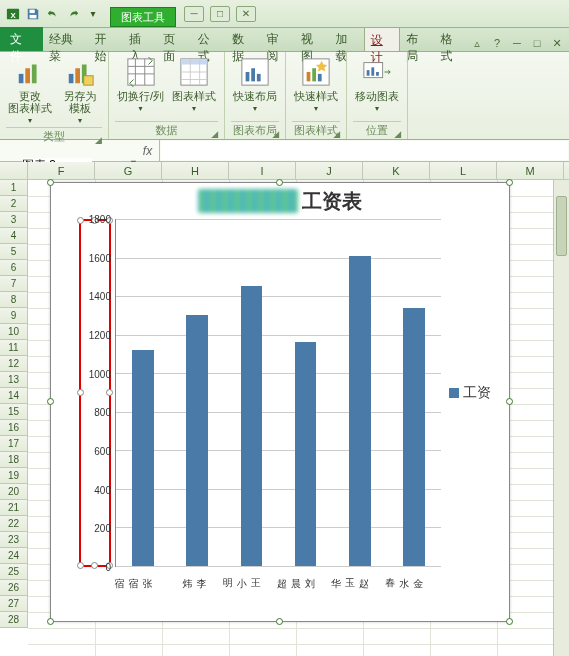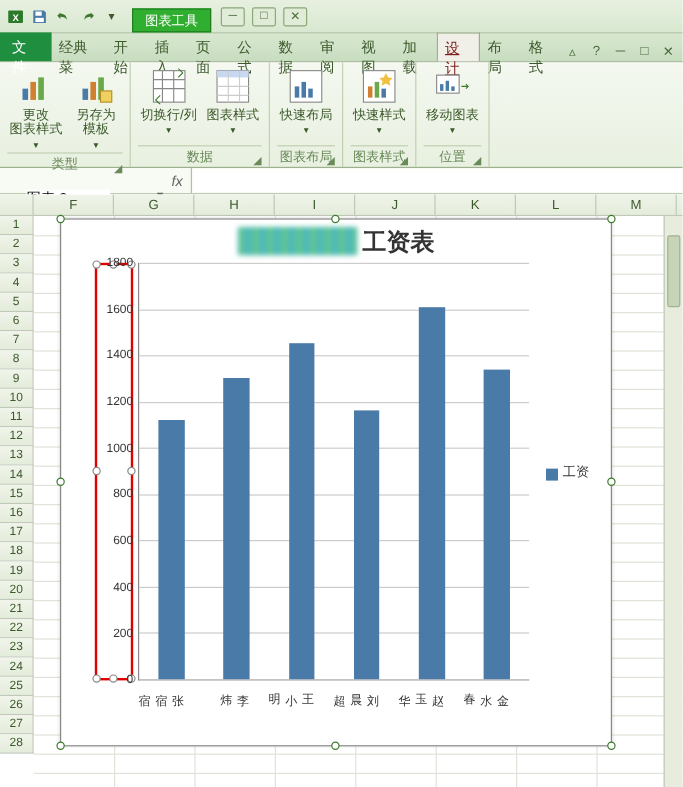--- a/index.html
+++ b/index.html
@@ -66,21 +66,21 @@
 
 .plot-area { position: absolute; top: 36px; left: 8px; right: 8px; bottom: 8px; }
 .axis-box { position: absolute; top: 0; left: 20px; width: 32px; bottom: 46px; border: 2px solid #e00000; }
 .axis-box .ah { position: absolute; width: 7px; height: 7px; background: #fff; border: 1px solid #888; border-radius: 50%; }
 .y-axis { position: absolute; top: 0; left: 20px; width: 36px; bottom: 46px; }
 .y-tick { position: absolute; right: 4px; font-size: 10px; color: #333; transform: translateY(-50%); }
 .y-line { position: absolute; left: 0; right: 0; height: 1px; background: #ccc; }
 .plot-inner { position: absolute; top: 0; left: 56px; right: 60px; bottom: 46px; border-left: 1px solid #888; border-bottom: 1px solid #888; }
 .bar { position: absolute; bottom: 0; width: 28px; background: #4a7aa8; }
 .x-label { position: absolute; top: 100%; width: 28px; text-align: center; font-size: 10px; color: #333; padding-top: 4px; writing-mode: vertical-rl; letter-spacing: 1px; }
-.legend { position: absolute; right: -50px; top: 50%; transform: translateY(-50%); display: flex; align-items: flex-end; gap: 4px; font-size: 11px; color: #333; margin-left: 22px; }
+.legend { position: absolute; right: -50px; top: 50%; transform: translateY(-50%); display: flex; align-items: center; gap: 4px; font-size: 14px; color: #333; margin-left: 22px; }
 .legend-sw { width: 10px; height: 10px; background: #4a7aa8; }
 
 .scroll-v { position: absolute; right: 0; top: 18px; bottom: 0; width: 16px; background: #e8ecdc; border-left: 1px solid #c0c8b8; }
 .scroll-thumb { position: absolute; top: 16px; left: 2px; right: 2px; height: 60px; background: #c8d4b8; border: 1px solid #a0b090; border-radius: 2px; }
 </style>
 </head>
 <body>
 
 <div class="titlebar">
   <div class="qat">

